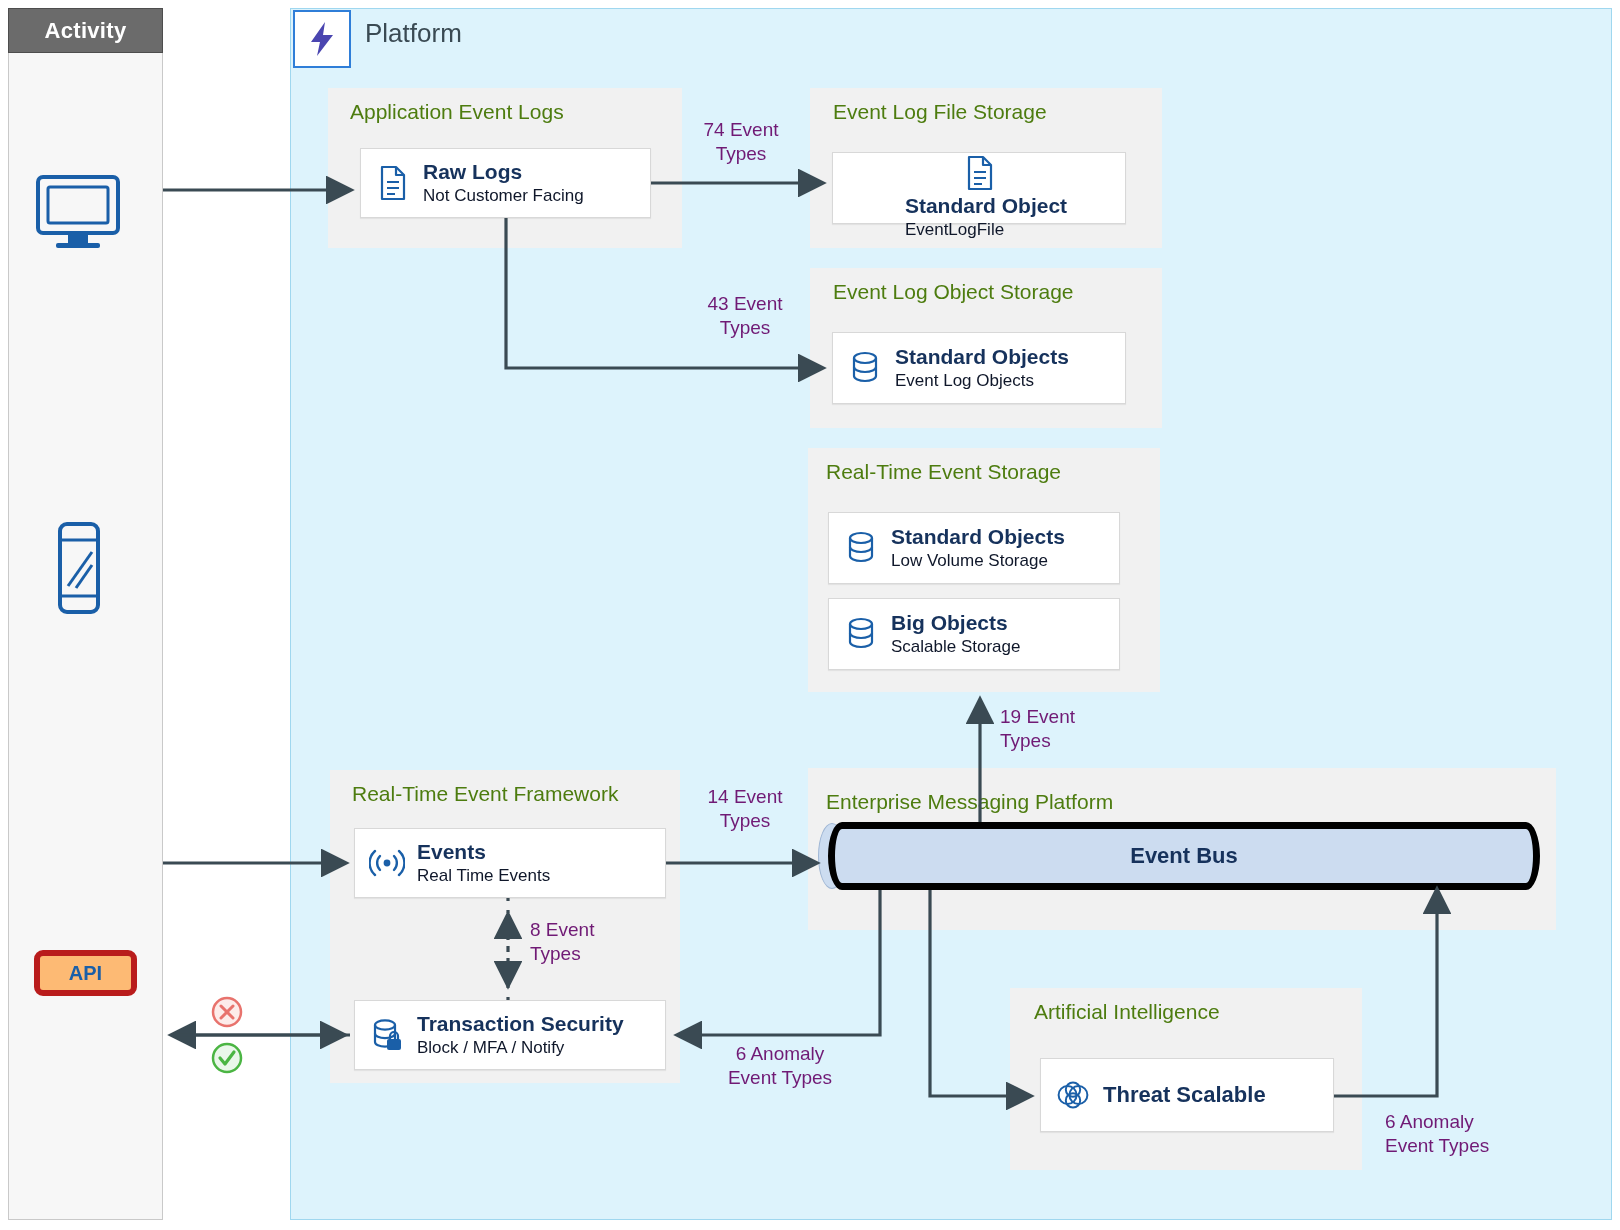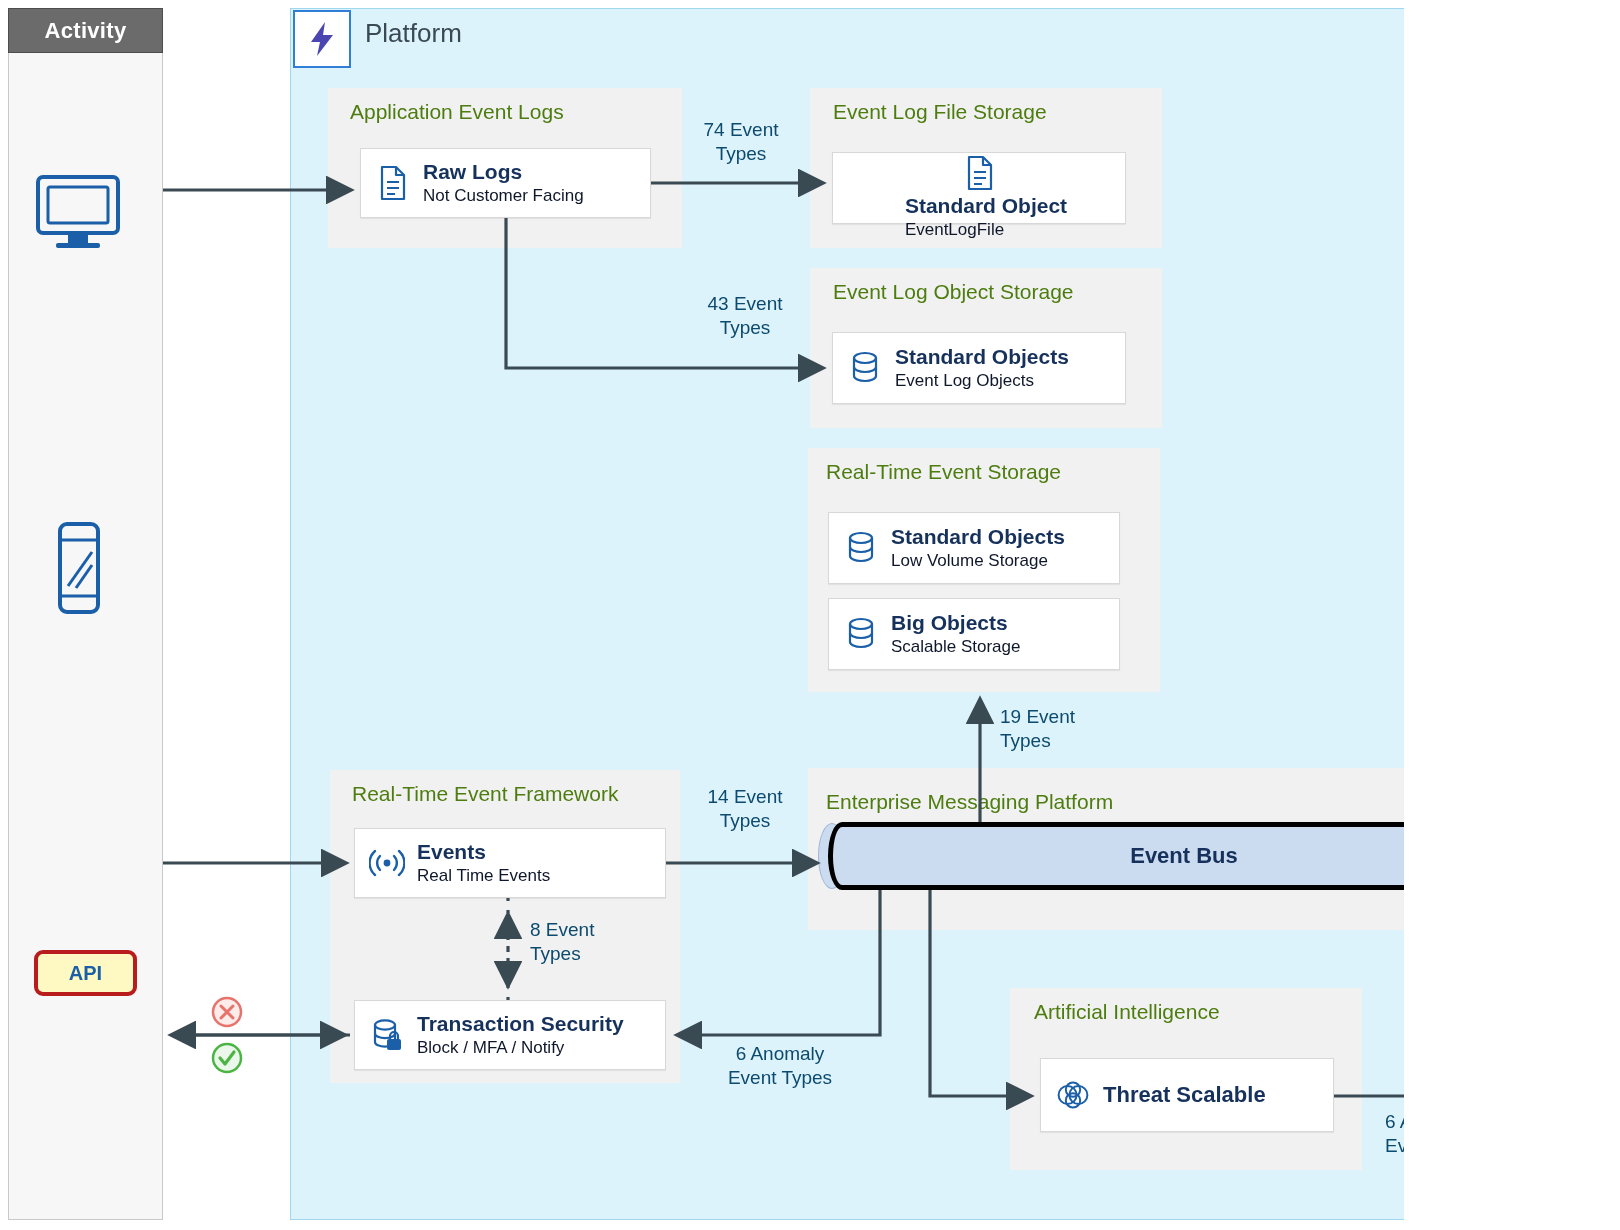--- a/index.html
+++ b/index.html
@@ -6,21 +6,21 @@
     margin: 0;
     padding: 0;
     background: #ffffff;
   }
   body {
     font-family: "Liberation Sans", sans-serif;
     color: #2b3a43;
   }
   #canvas {
     position: relative;
-    width: 1404px;
+    width: 1620px;
     height: 1230px;
     overflow: hidden;
     background: #ffffff;
   }
 
   
   .activity-col {
     position: absolute;
     left: 8px;
     top: 8px;
@@ -53,23 +53,23 @@
     width: 155px;
     display: flex;
     justify-content: center;
   }
   .api-pill {
     position: absolute;
     left: 34px;
     top: 950px;
     width: 103px;
     height: 46px;
-    border: 4px solid #b91c1c;
+    border: 6px solid #b91c1c;
     border-radius: 9px;
-    background: #fef9c3;
+    background: #fdba74;
     color: #1a5fa8;
     font-size: 20px;
     font-weight: bold;
     display: flex;
     align-items: center;
     justify-content: center;
     box-sizing: border-box;
   }
   .status-icon {
     position: absolute;
@@ -157,21 +157,21 @@
     font-size: 17px;
     color: #0f172a;
     margin-top: 2px;
   }
   .card.single .t1 { font-size: 22px; }
 
   
   .eventbus {
     position: absolute;
     background: #ccdcf0;
-    border: 5px solid #000000;
+    border: 7px solid #000000;
     border-radius: 14px / 34px;
     box-sizing: border-box;
     display: flex;
     align-items: center;
     justify-content: center;
     color: #16325c;
     font-size: 22px;
     font-weight: bold;
   }
   .eventbus-cap {
@@ -181,21 +181,21 @@
     border: 1px solid #9fb6d4;
     border-radius: 50%;
     background: #ccdcf0;
     box-sizing: border-box;
   }
 
   
   .edge-label {
     position: absolute;
     font-size: 19px;
-    color: #0c4a6e;
+    color: #701a75;
     line-height: 1.25;
     white-space: pre-line;
     text-align: center;
   }
 
   svg.arrows {
     position: absolute;
     left: 0;
     top: 0;
     width: 1620px;

